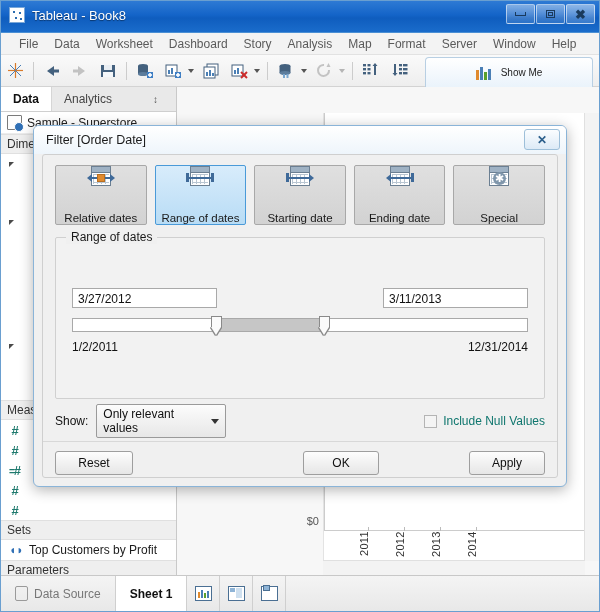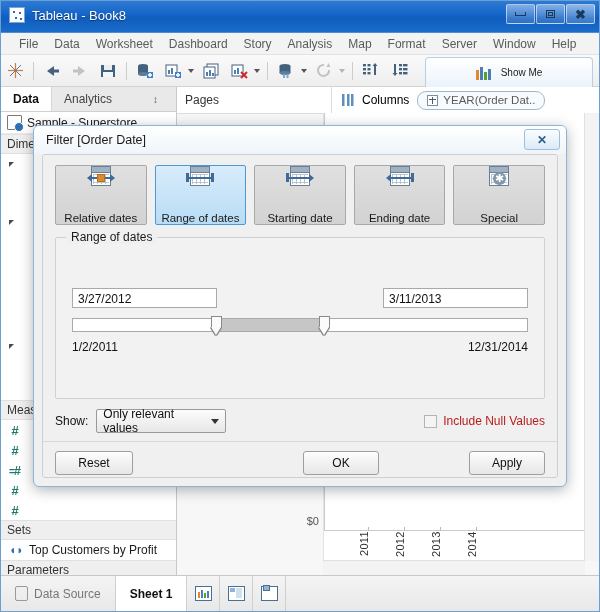--- a/index.html
+++ b/index.html
@@ -483,40 +483,40 @@
   .range-lbl.left { left: 16px; }
   .range-lbl.right { right: 16px; margin-left: 20px; }
 
   .show-row {
     position: absolute; left: 12px; right: 12px; top: 254px;
     height: 24px;
     display: flex; align-items: center;
   }
   .show-label { font-size: 12px; color: #111; margin-right: 8px; }
   .combo {
-    width: 130px; height: 24px;
+    width: 130px; height: 34px;
     background: linear-gradient(to bottom, #fcfcfc, #e7e7e7);
     border: 1px solid #9a9a9a;
     border-radius: 2px;
     display: flex; align-items: center;
     padding: 0 6px;
     font-size: 12px; color: #111;
     box-sizing: border-box;
     justify-content: space-between;
   }
   .combo-caret {
     width: 0; height: 0;
     border-left: 4px solid transparent;
     border-right: 4px solid transparent;
     border-top: 5px solid #333;
   }
   .null-box {
     margin-left: auto;
     display: flex; align-items: center; gap: 6px;
-    font-size: 12px; color: #b91c1c;
+    font-size: 12px; color: #0f766e;
   }
   .chk {
     width: 13px; height: 13px;
     border: 1px solid #b4b4b4;
     background: #f4f4f4;
     box-sizing: border-box;
   }
   .sep-line {
     position: absolute; left: 0; right: 0; top: 286px;
     height: 1px; background: #d8d8d8;
@@ -760,33 +760,20 @@
       <span class="hash">#</span>
       <span>Profit Bin Size</span>
     </div>
     <div class="field-row">
       <span class="hash">#</span>
       <span>Top Customers</span>
     </div>
   </div>
 
   <div class="workspace">
-    <div class="shelf-row">
-      <div class="pages-shelf">
-        <span>Pages</span>
-      </div>
-      <div class="columns-shelf">
-        <span class="col-icon"></span>
-        <span>Columns</span>
-        <span class="pill">
-          <span class="plusbox"></span>
-          <span>YEAR(Order Dat..</span>
-        </span>
-      </div>
-    </div>
 
     <div class="chart-area">
       <div class="y-axis-line"></div>
       <div class="x-axis-line"></div>
       <div class="axis-y-label">$0</div>
       <div class="xtick-mark" style="left:44px;"></div>
       <div class="xtick" style="left:34px;">2011</div>
       <div class="xtick-mark" style="left:80px;"></div>
       <div class="xtick" style="left:70px;">2012</div>
       <div class="xtick-mark" style="left:116px;"></div>

